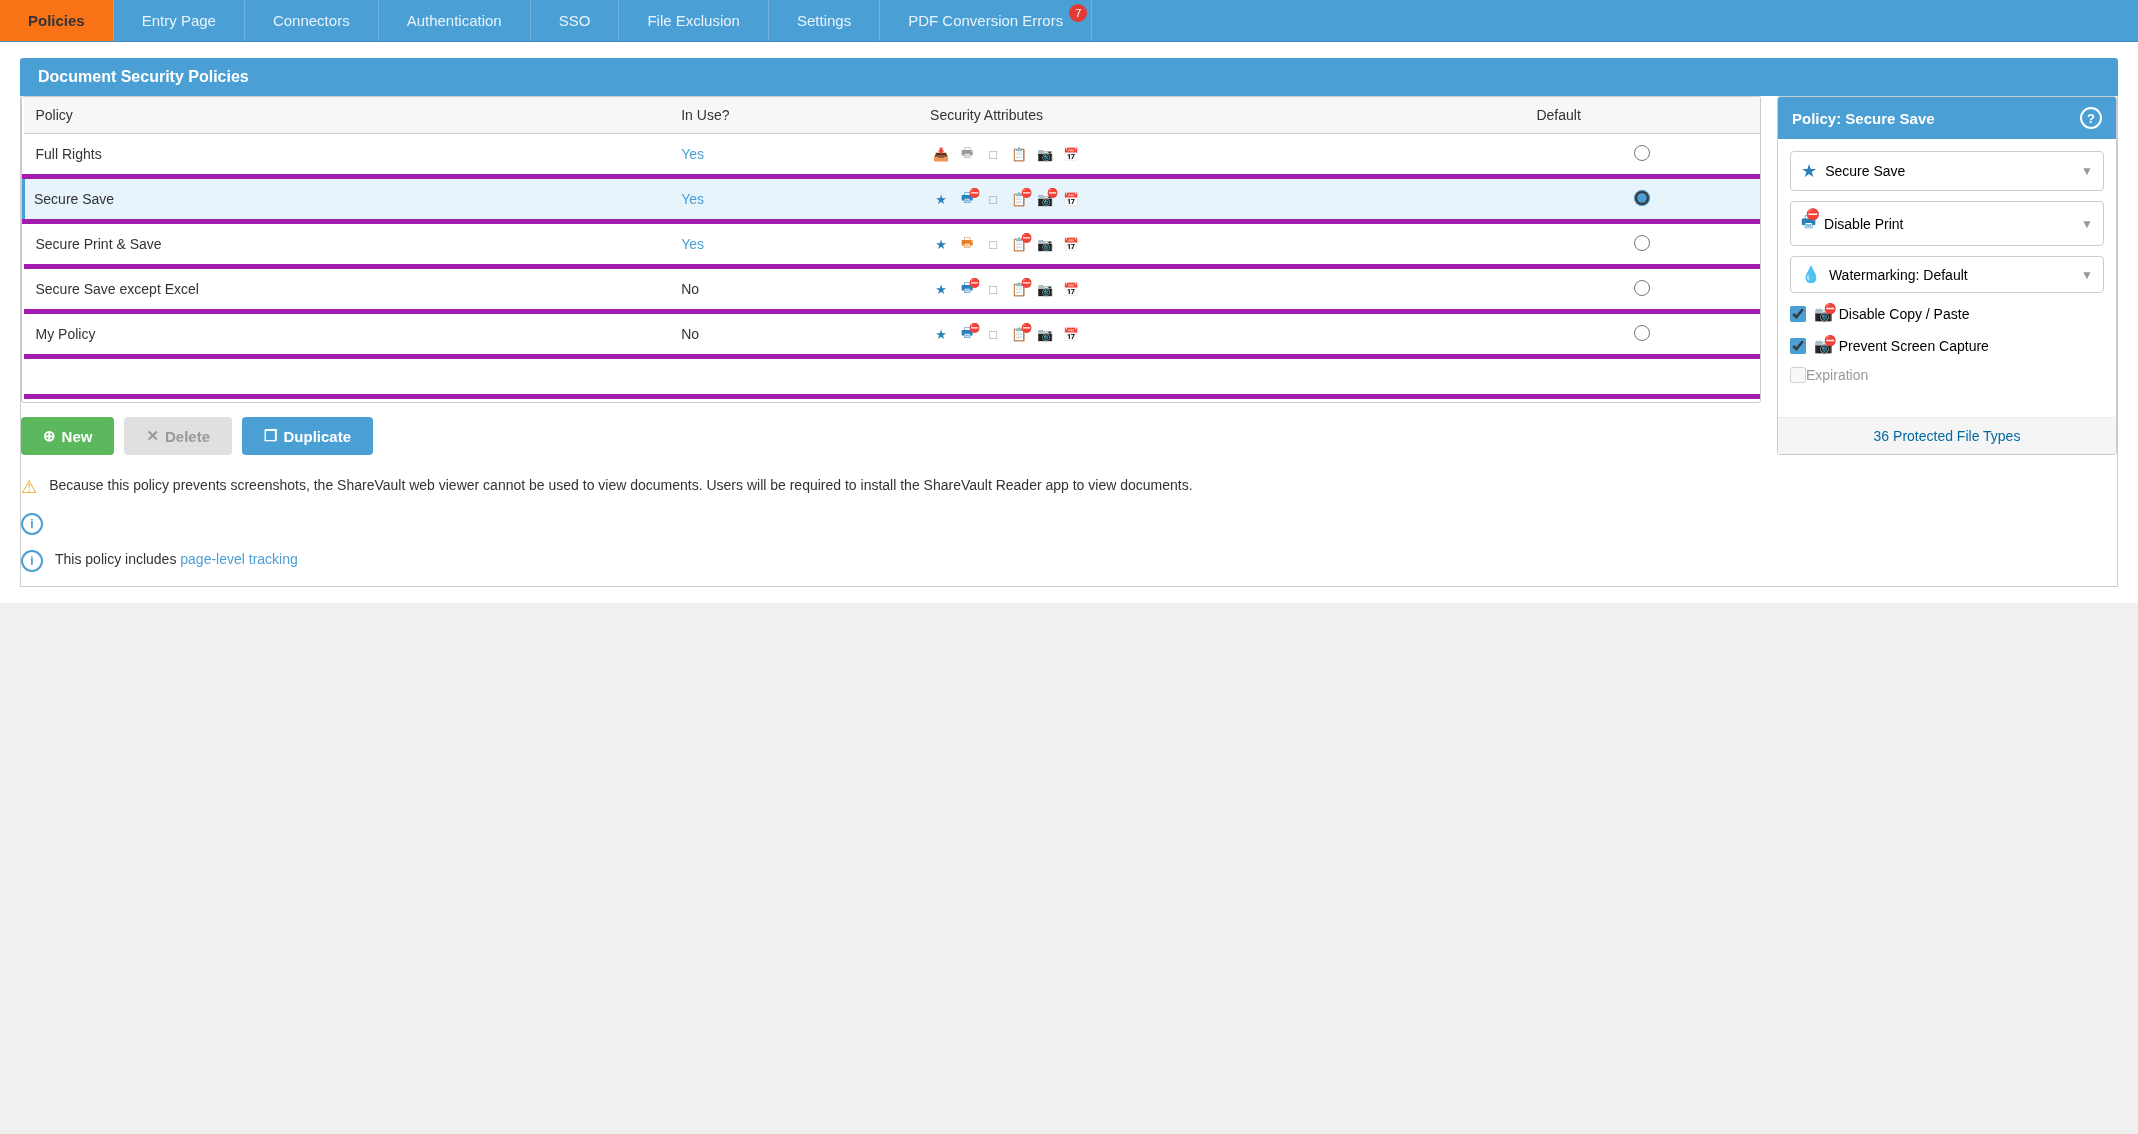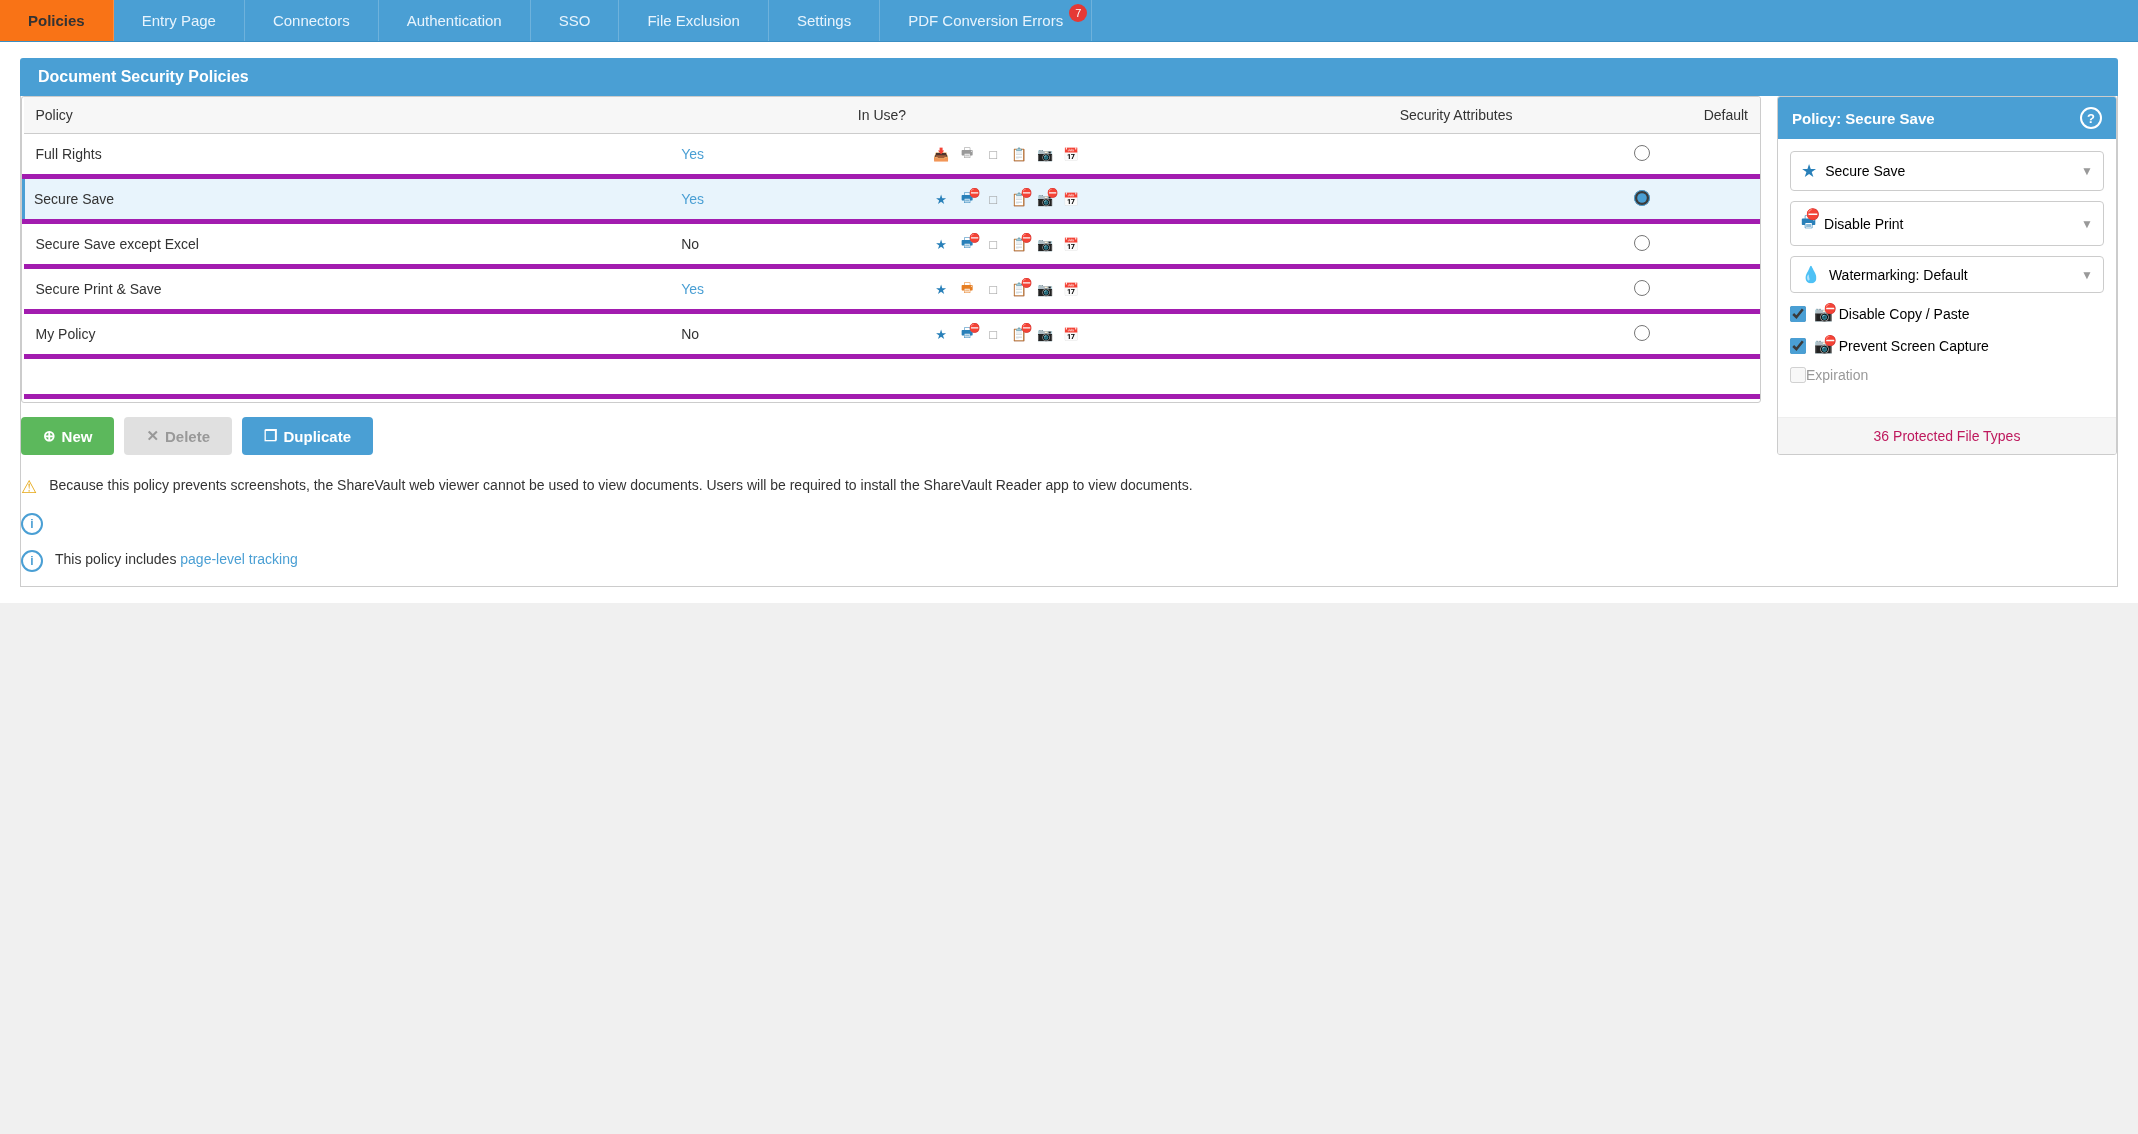--- a/index.html
+++ b/index.html
@@ -64,21 +64,21 @@
     .policy-table { width: 100%; border-collapse: collapse; }
     .policy-table th {
       background: #f7f7f7;
       border-bottom: 1px solid #ccc;
       padding: 10px 12px;
       text-align: left;
       font-weight: normal;
       color: #333;
       font-size: 14px;
     }
-    .policy-table th.center { text-align: right; }
+    .policy-table th.center { text-align: left; }
     .policy-table td {
       padding: 9px 12px;
       border-bottom: 5px solid #a21caf;
       color: #333;
       font-size: 14px;
       vertical-align: middle;
     }
     .policy-table td.center { }
     .policy-table tr.selected { background: #e8f4fc; border-left: 3px solid #4a9fd4; }
     .policy-table tr.selected td:first-child { padding-left: 9px; }
@@ -169,21 +169,21 @@
       display: flex; align-items: center; 
       margin-bottom: 22px;
       color: #999;
     }
     .expiration-row input[type="checkbox"] { width: 16px; height: 16px; }
     .expiration-label { color: #999; font-size: 14px; }
 
     .protected-link {
       display: block;
       text-align: center;
-      color: #be185d;
+      color: #0369a1;
       text-decoration: none;
       font-size: 14px;
       padding: 10px;
       background: #f5f5f5;
       border-top: 1px solid #eee;
     }
 
     
     .messages { margin-top: 20px; }
     .msg { display: flex; gap: 12px; margin-bottom: 14px; align-items: flex-start; }
@@ -259,48 +259,48 @@
     <span class="icon-box" style="position:relative;">
                         <span style="color:#2980b9;font-size:13px;">📷</span>
                         <span style="color:#c0392b;font-size:9px;position:absolute;top:0;right:-2px;">⛔</span>
                       </span>
     <span class="icon-box icon-gray">📅</span>
   </div>
                   </td>
                   <td class="radio-cell"><input type="radio" name="default-policy" checked="" style=""></td>
                 </tr>
                 <tr>
+                  <td>Secure Print &amp; Save</td>
+                  <td class="center"><a href="#" class="yes-link">Yes</a></td>
+                  <td class="center">
+                    <div class="sec-icons">
+    <span class="icon-box icon-blue" style="color:#2980b9;">★</span>
+    <span class="icon-box" style="position:relative;">
+                        <span style="color:#e67e22;font-size:13px;">🖶</span>
+                      </span>
+    <span class="icon-box icon-gray">□</span>
+    <span class="icon-box" style="position:relative;">
+                        <span style="color:#2980b9;font-size:13px;">📋</span>
+                        <span style="color:#c0392b;font-size:9px;position:absolute;top:0;right:-2px;">⛔</span>
+                      </span>
+    <span class="icon-box icon-gray">📷</span>
+    <span class="icon-box icon-gray">📅</span>
+  </div>
+                  </td>
+                  <td class="radio-cell"><input type="radio" name="default-policy" style=""></td>
+                </tr>
+                <tr>
                   <td>Secure Save except Excel</td>
                   <td class="center"><span class="no-text">No</span></td>
                   <td class="center">
                     <div class="sec-icons">
     <span class="icon-box icon-blue" style="color:#2980b9;">★</span>
     <span class="icon-box" style="position:relative;">
                         <span style="color:#2980b9;font-size:13px;">🖶</span>
                         <span style="color:#c0392b;font-size:9px;position:absolute;top:0;right:-2px;">⛔</span>
-                      </span>
-    <span class="icon-box icon-gray">□</span>
-    <span class="icon-box" style="position:relative;">
-                        <span style="color:#2980b9;font-size:13px;">📋</span>
-                        <span style="color:#c0392b;font-size:9px;position:absolute;top:0;right:-2px;">⛔</span>
-                      </span>
-    <span class="icon-box icon-gray">📷</span>
-    <span class="icon-box icon-gray">📅</span>
-  </div>
-                  </td>
-                  <td class="radio-cell"><input type="radio" name="default-policy" style=""></td>
-                </tr>
-                <tr>
-                  <td>Secure Print &amp; Save</td>
-                  <td class="center"><a href="#" class="yes-link">Yes</a></td>
-                  <td class="center">
-                    <div class="sec-icons">
-    <span class="icon-box icon-blue" style="color:#2980b9;">★</span>
-    <span class="icon-box" style="position:relative;">
-                        <span style="color:#e67e22;font-size:13px;">🖶</span>
                       </span>
     <span class="icon-box icon-gray">□</span>
     <span class="icon-box" style="position:relative;">
                         <span style="color:#2980b9;font-size:13px;">📋</span>
                         <span style="color:#c0392b;font-size:9px;position:absolute;top:0;right:-2px;">⛔</span>
                       </span>
     <span class="icon-box icon-gray">📷</span>
     <span class="icon-box icon-gray">📅</span>
   </div>
                   </td>

